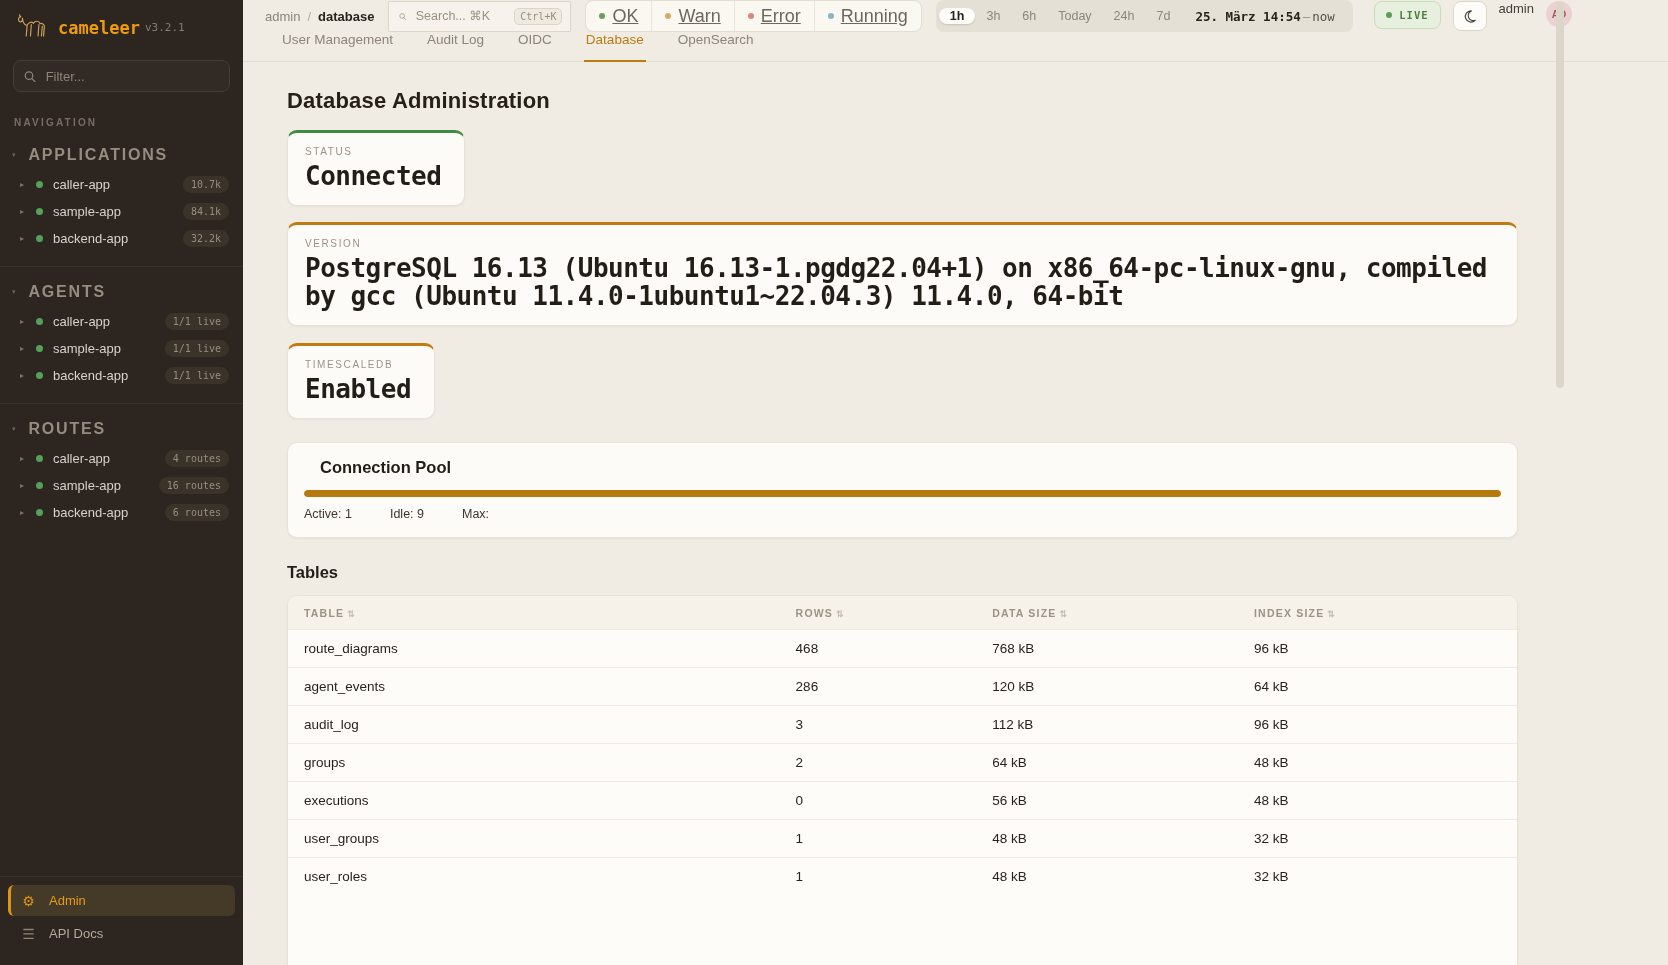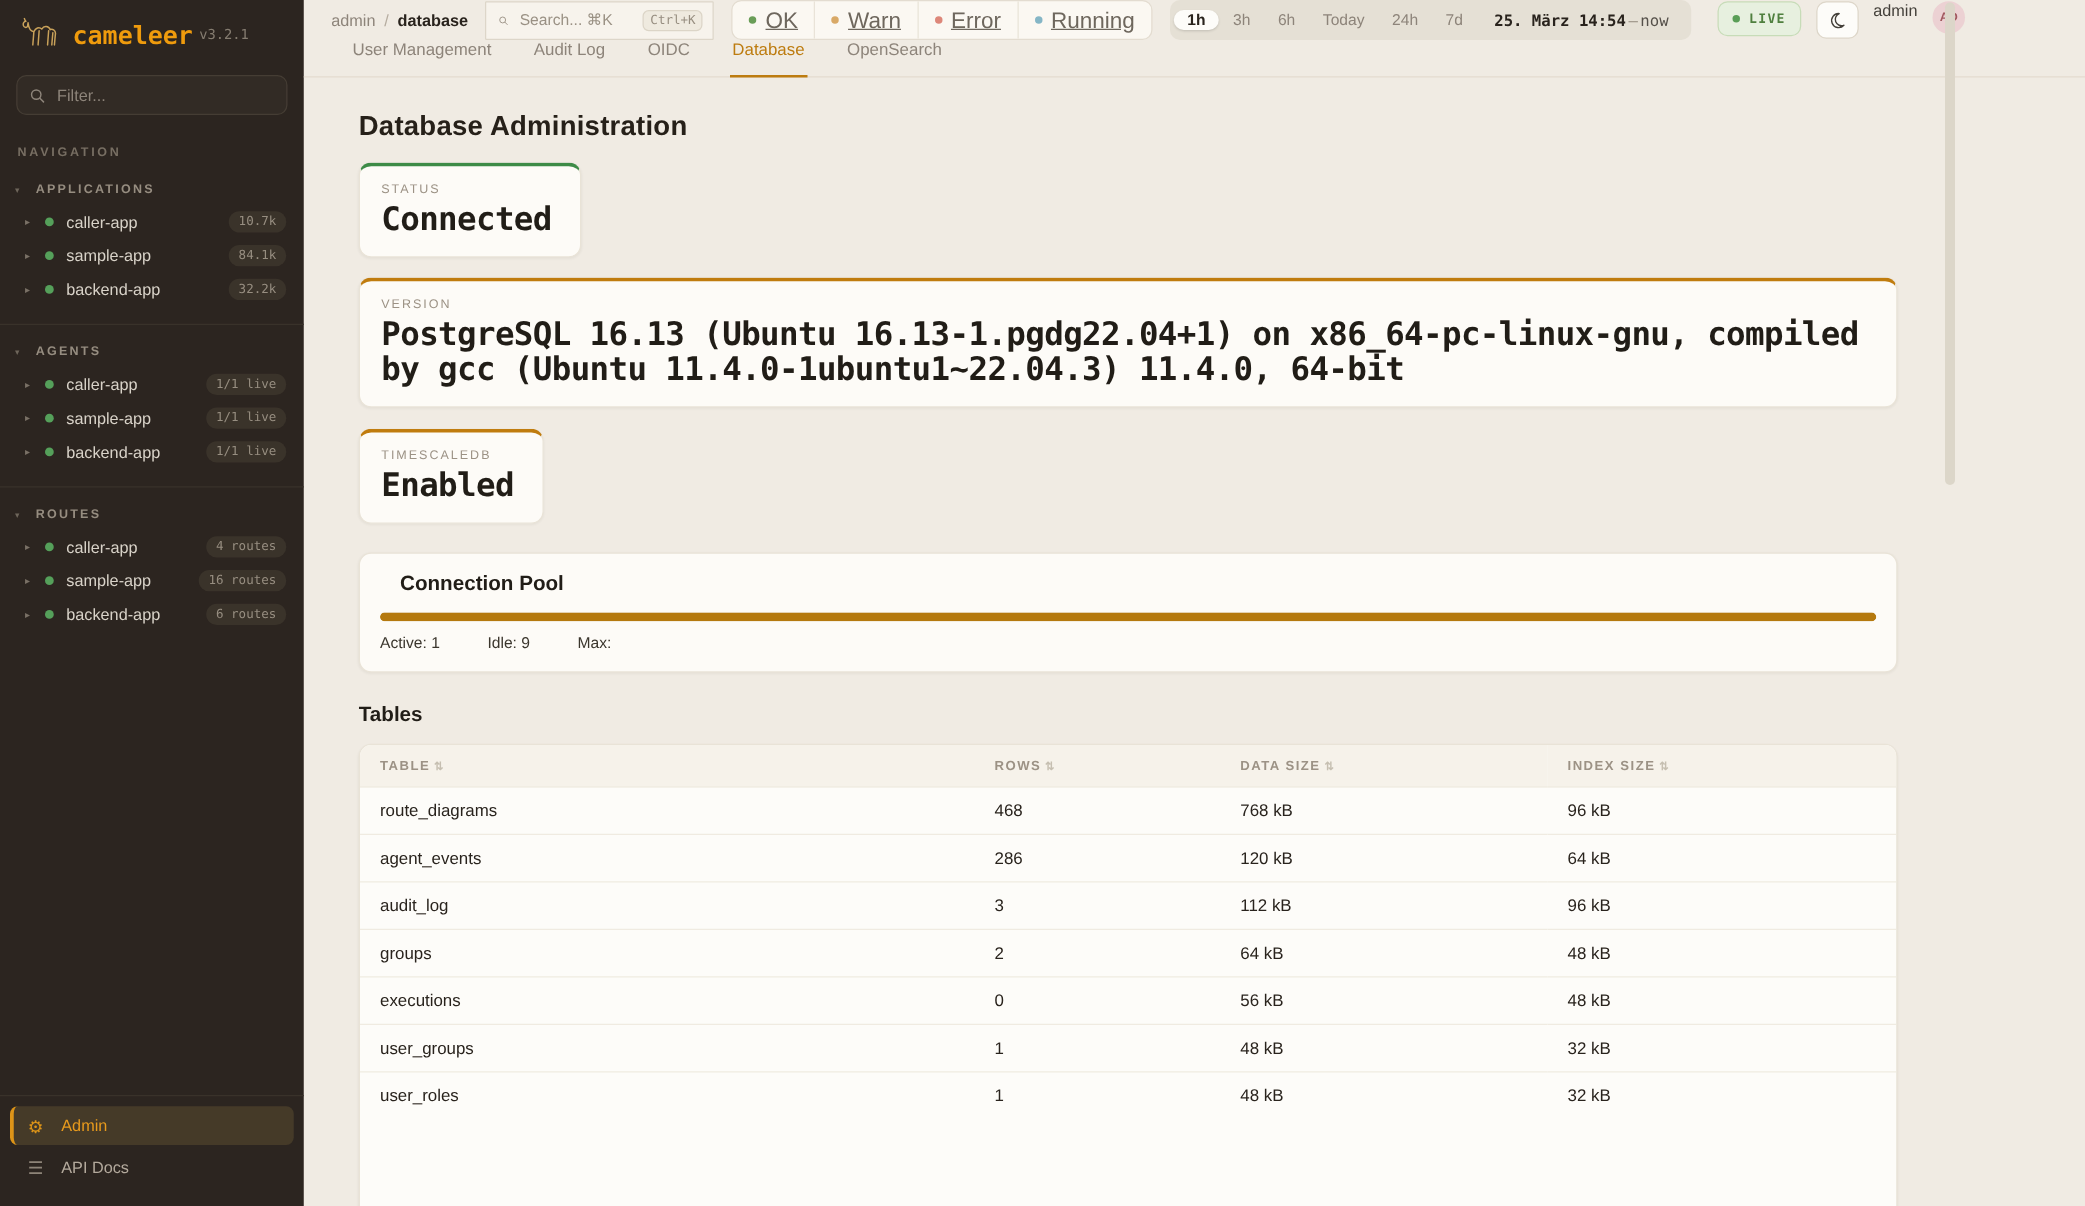--- a/index.html
+++ b/index.html
@@ -7,32 +7,32 @@
   body {
     width:1668px; height:965px; overflow:hidden;
     display:flex; background:#f0ebe3;
     font-family:"Liberation Sans", sans-serif;
     -webkit-font-smoothing:antialiased;
   }
 
   
   .sidebar { width:243px; min-width:243px; height:965px; background:#2c2520; display:flex; flex-direction:column; }
   .logo-row { display:flex; align-items:center; padding:14px 14px 10px 16px; }
-  .brand { font-family:"DejaVu Sans Mono", monospace; font-weight:bold; color:#ef9b0d; font-size:20px; margin-left:8px; }
+  .brand { font-family:"DejaVu Sans Mono", monospace; font-weight:bold; color:#ef9b0d; font-size:17px; margin-left:8px; }
   .brand-version { font-family:"DejaVu Sans Mono", monospace; color:#857c70; font-size:11px; margin-left:5px; }
   .filter-box { margin:9px 13px 0; height:32px; border:1px solid #453d34; border-radius:8px; display:flex; align-items:center; padding:0 10px; gap:8px; background:#322b25; }
   .filter-box input { background:transparent; border:none; outline:none; color:#d6d0c6; font-size:13px; width:100%; font-family:inherit; }
   .filter-box input::placeholder { color:#8d847a; }
   .nav-label { margin:25px 0 2px 14px; font-size:10px; letter-spacing:2.2px; color:#776e62; font-weight:bold; }
   .nav-groups { }
   .nav-group { padding:9px 0 11px; }
   .nav-group.sep { border-top:1px solid #39322a; margin-top:3px; }
   .group-header { display:flex; align-items:center; padding:7px 14px 7px 12px; cursor:pointer; }
   .group-caret { font-size:7px; color:#6e665b; margin-right:13px; }
-  .group-label { font-size:10px; letter-spacing:1.8px; color:#968d80; font-weight:bold; }
+  .group-label { font-size:16px; letter-spacing:1.8px; color:#968d80; font-weight:bold; }
   .nav-item { display:flex; align-items:center; height:27px; padding:0 14px 0 20px; cursor:pointer; }
   .item-caret { font-size:8px; color:#7a7166; width:11px; }
   .item-dot { width:7px; height:7px; border-radius:50%; background:#55a05a; margin:0 10px 0 5px; }
   .item-name { font-size:13px; color:#d8d2c8; flex:1; }
   .item-badge { font-family:"DejaVu Sans Mono", monospace; font-size:10px; color:#978e81; background:#3a332a; border-radius:9px; padding:3px 8px; }
   .sidebar-footer { margin-top:auto; border-top:1px solid #39322a; padding:8px 8px 14px; }
   .footer-item { display:flex; align-items:center; gap:13px; height:31px; padding:0 13px; border-radius:6px; font-size:13px; color:#b3a99c; cursor:pointer; margin-bottom:2px; }
   .footer-item .f-icon { font-size:14px; color:#8d8478; width:15px; text-align:center; }
   .footer-item.active { background:#453a28; border-left:3px solid #dd9418; color:#e89a1c; padding-left:10px; }
   .footer-item.active .f-icon { color:#dd9418; }

